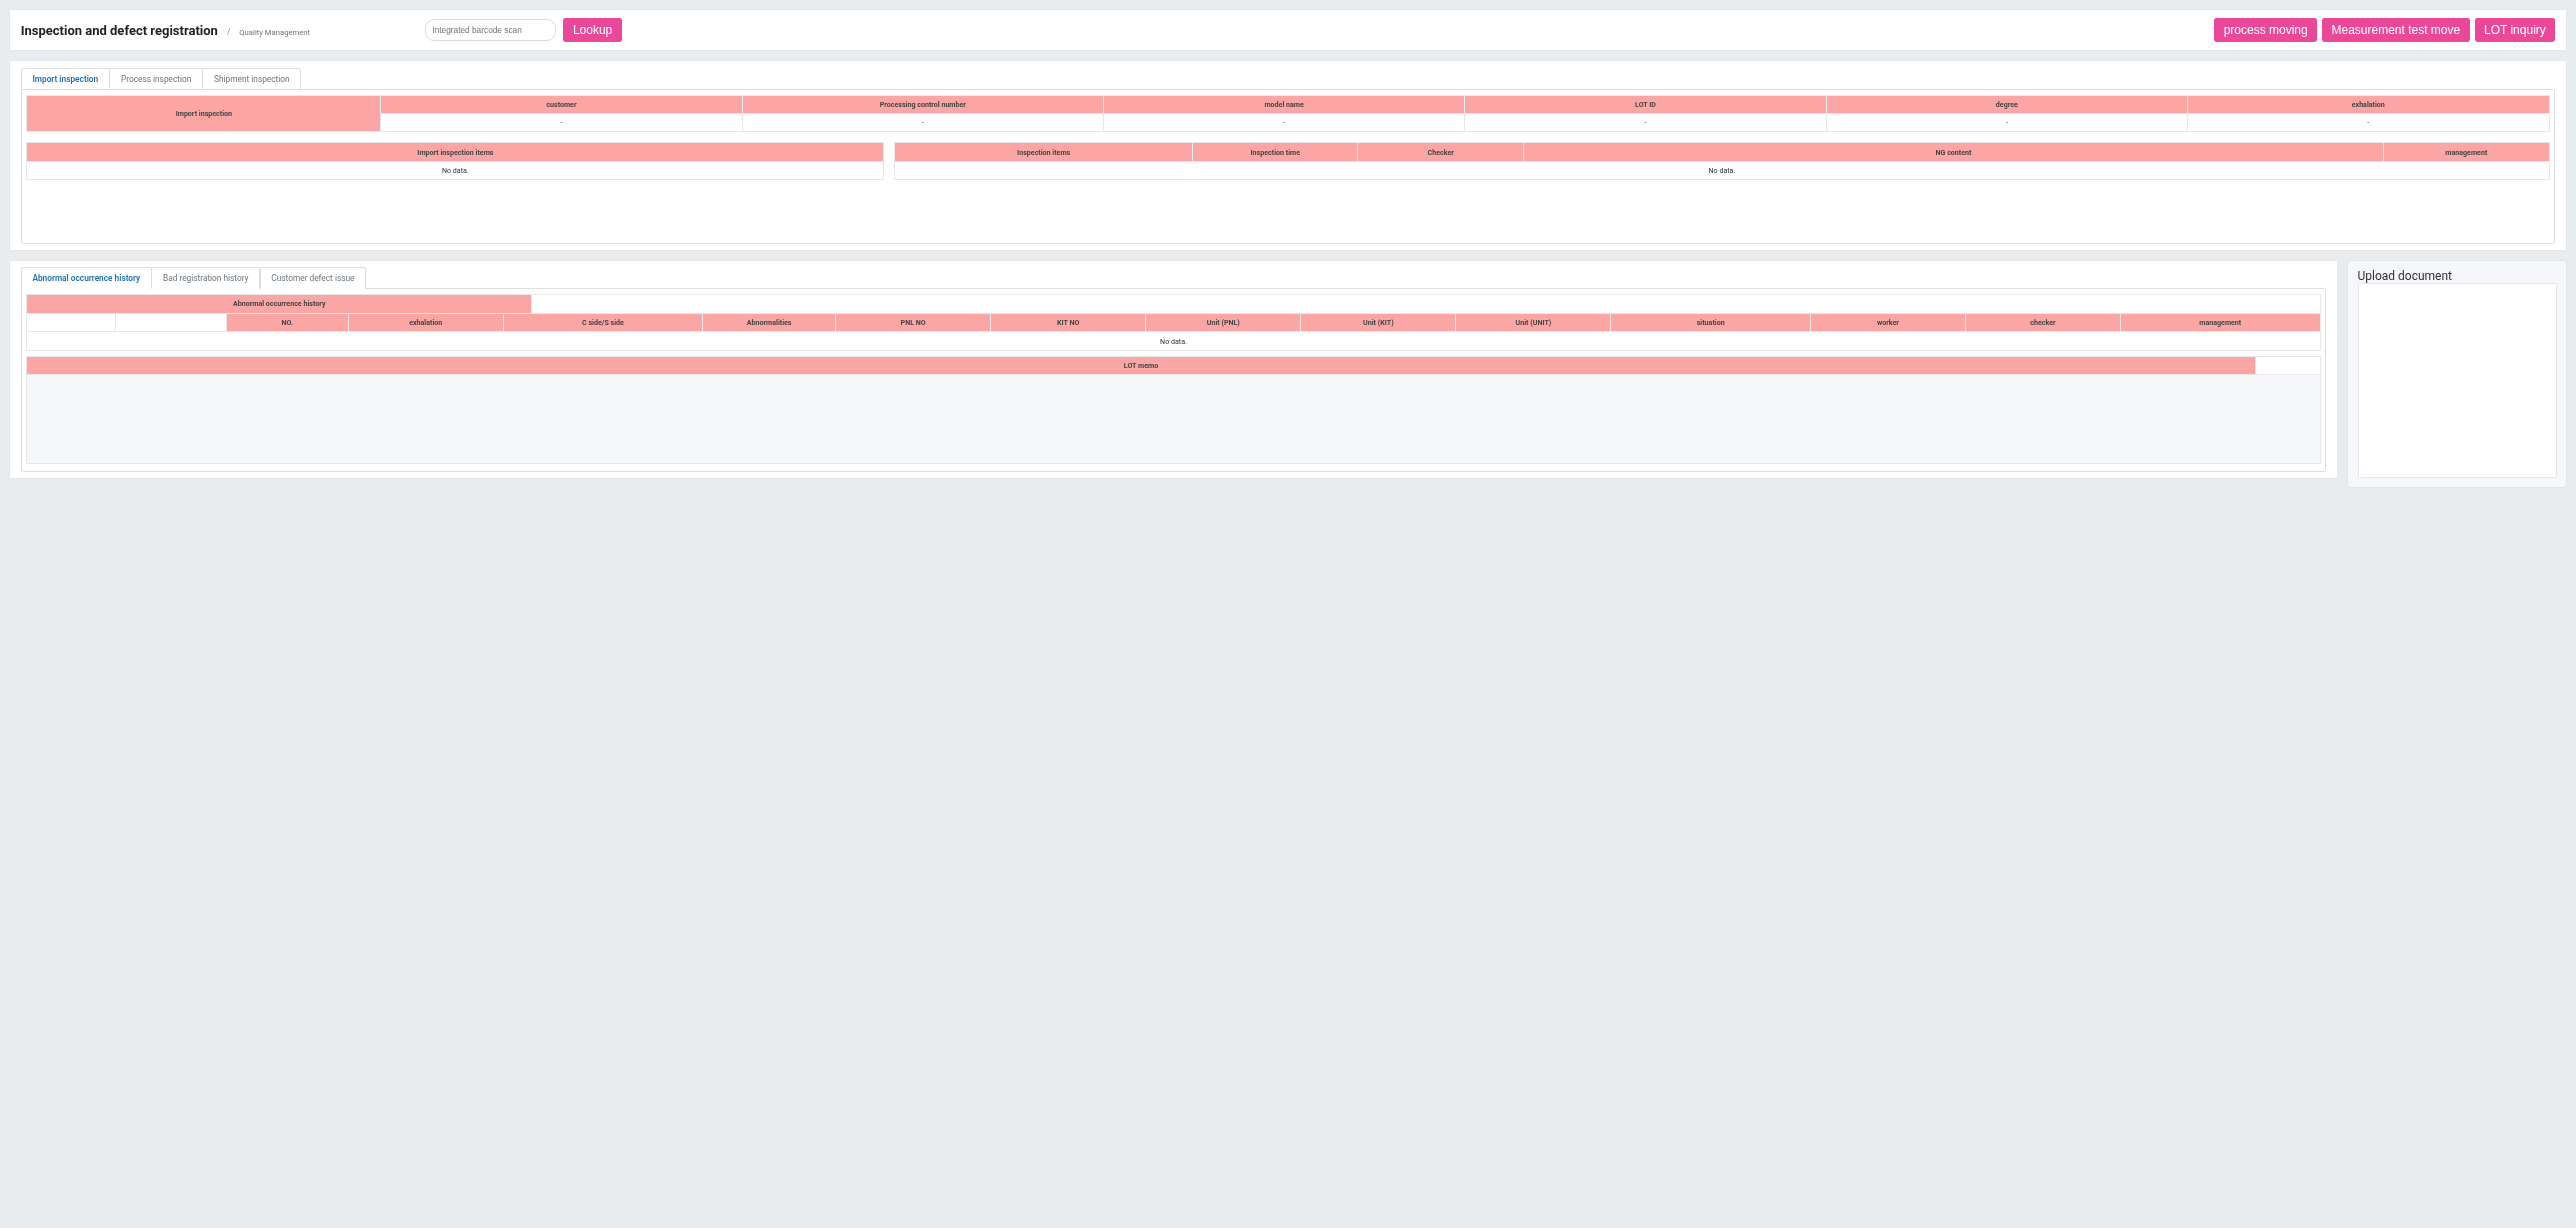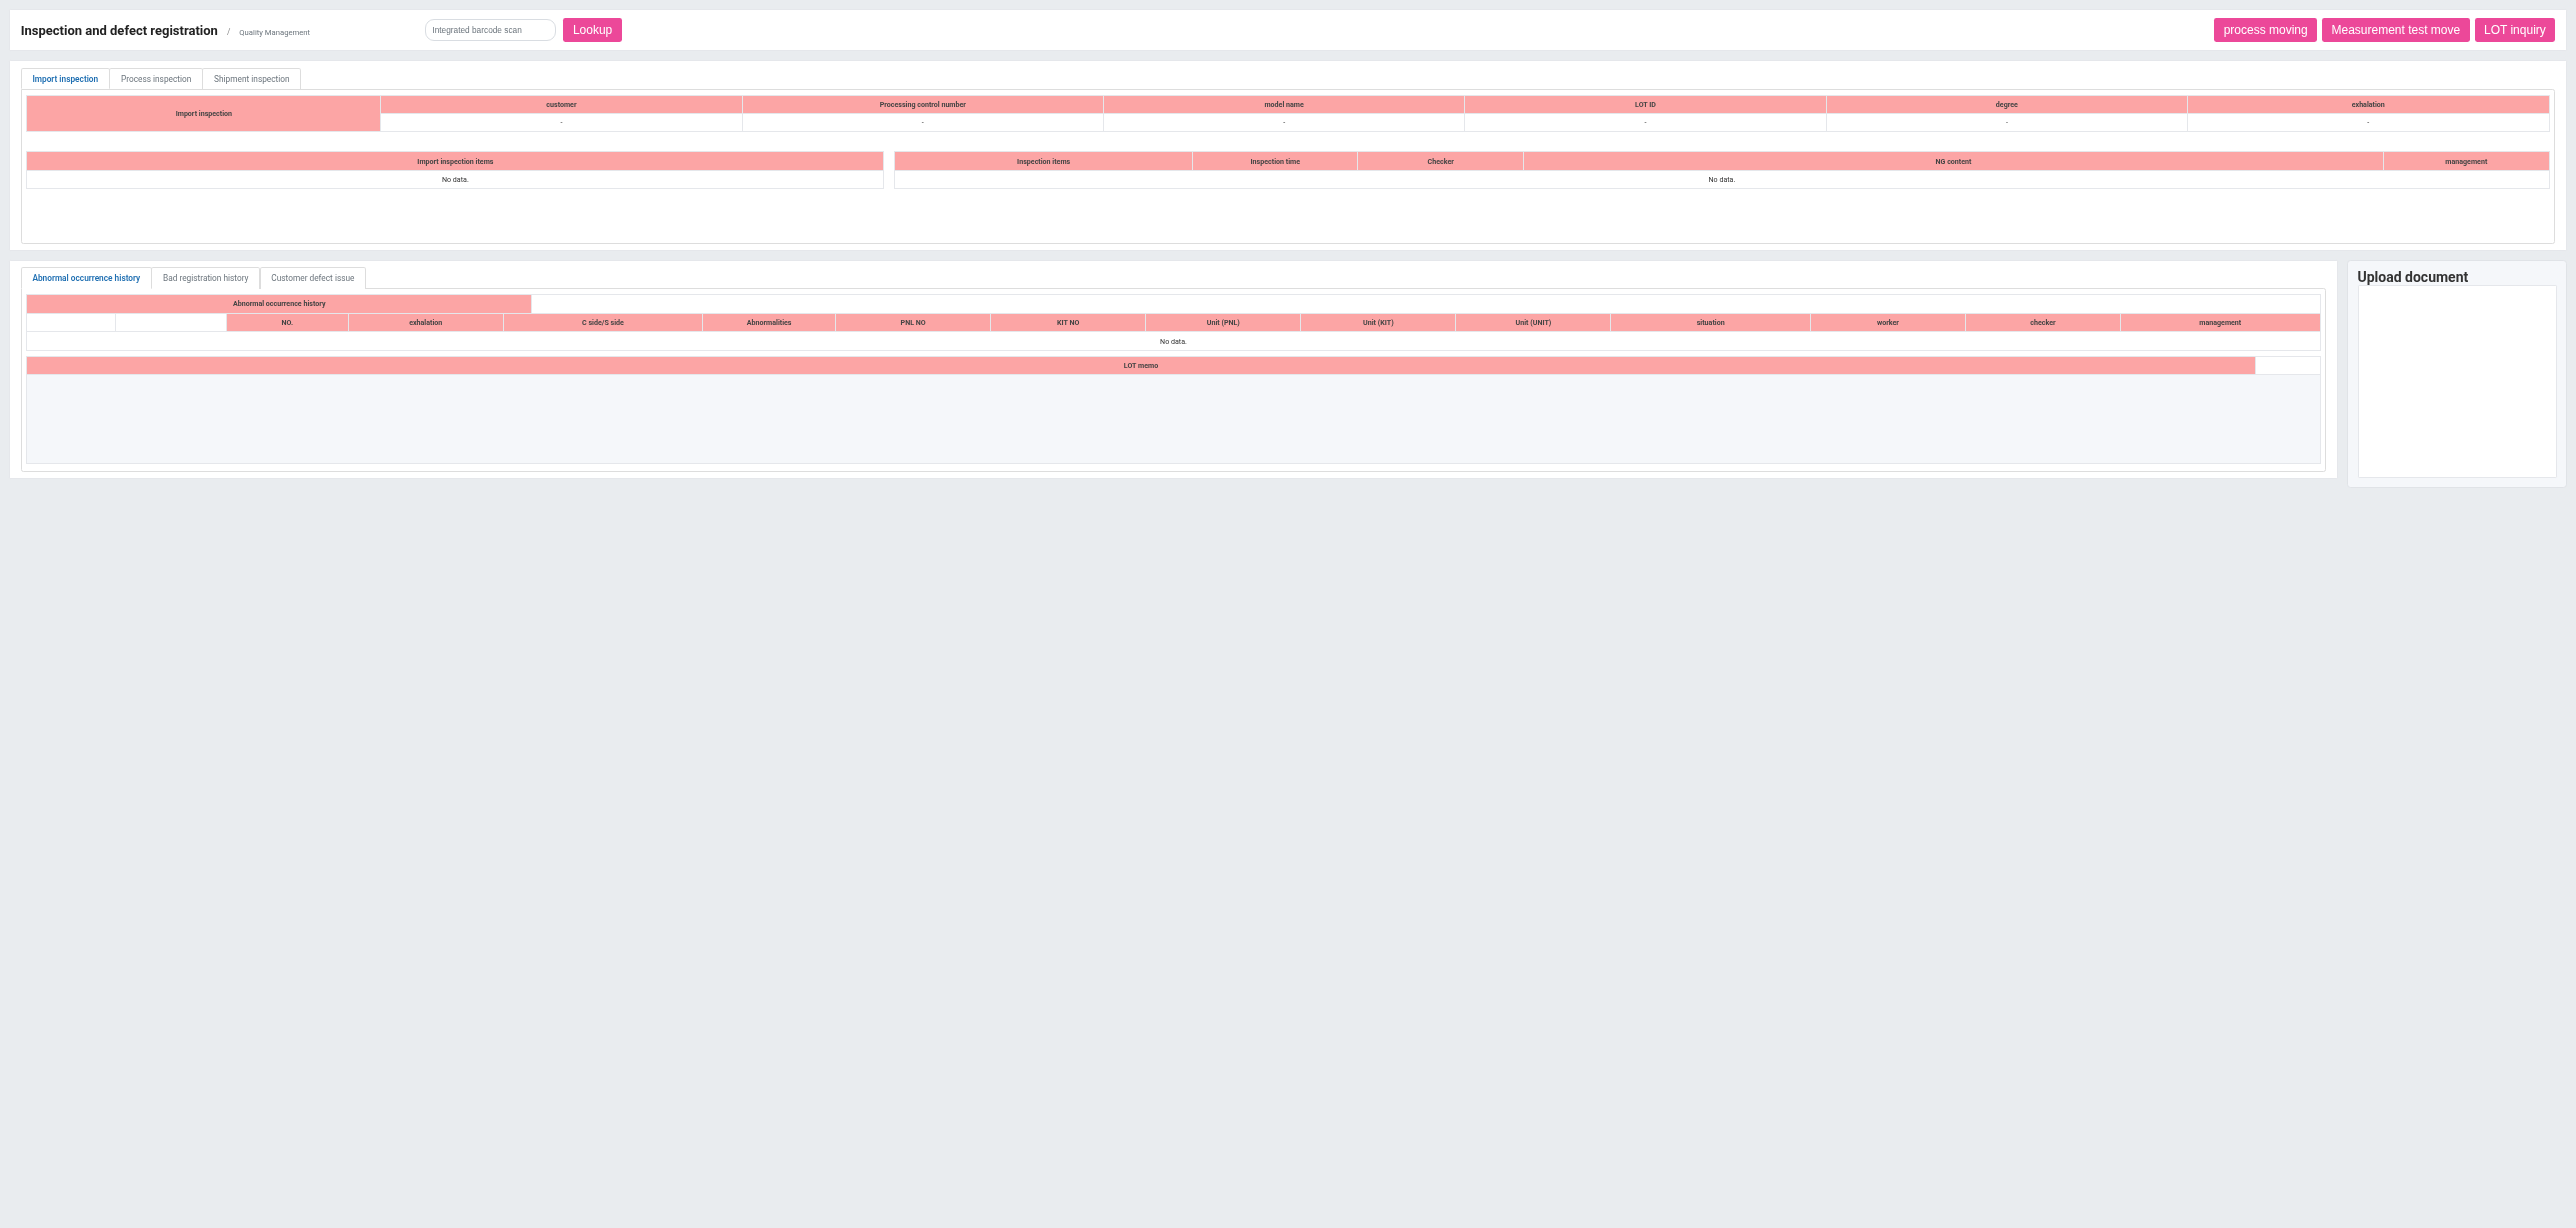--- a/index.html
+++ b/index.html
@@ -109,40 +109,40 @@
   }
   .no-data-cell {
     color: #555;
     font-size: 7.1px;
     padding: 4.8px;
   }
 
   .two-col {
     display: flex;
     gap: 10px;
-    margin-top: 19px;
+    margin-top: 10px;
   }
   .two-col .left { flex: 0 0 34%; }
   .two-col .right { flex: 1; border-radius: 18px; }
 
   .bottom-row { display: flex; gap: 9px; }
   .bottom-left { flex: 1; }
   .bottom-right { flex: 0 0 220px; }
 
   .upload-panel {
     background: #f5f7fa;
     border: 0.6px solid #e0e3e7;
     border-radius: 3.6px;
     padding: 8.3px 9.5px;
     height: 100%;
     min-height: 196px;
     display: flex;
     flex-direction: column;
   }
-  .upload-title { font-size: 14px; font-weight: 700; color: #333; }
+  .upload-title { font-size: 12px; font-weight: 400; color: #333; }
   .upload-drop {
     flex: 1;
     background: #fff;
     border: 0.6px solid #e5e7eb;
     border-radius: 1.2px;
   }
 
   .lot-memo-wrap { margin-top: 4.8px; }
   .memo-area {
     width: 100%;

